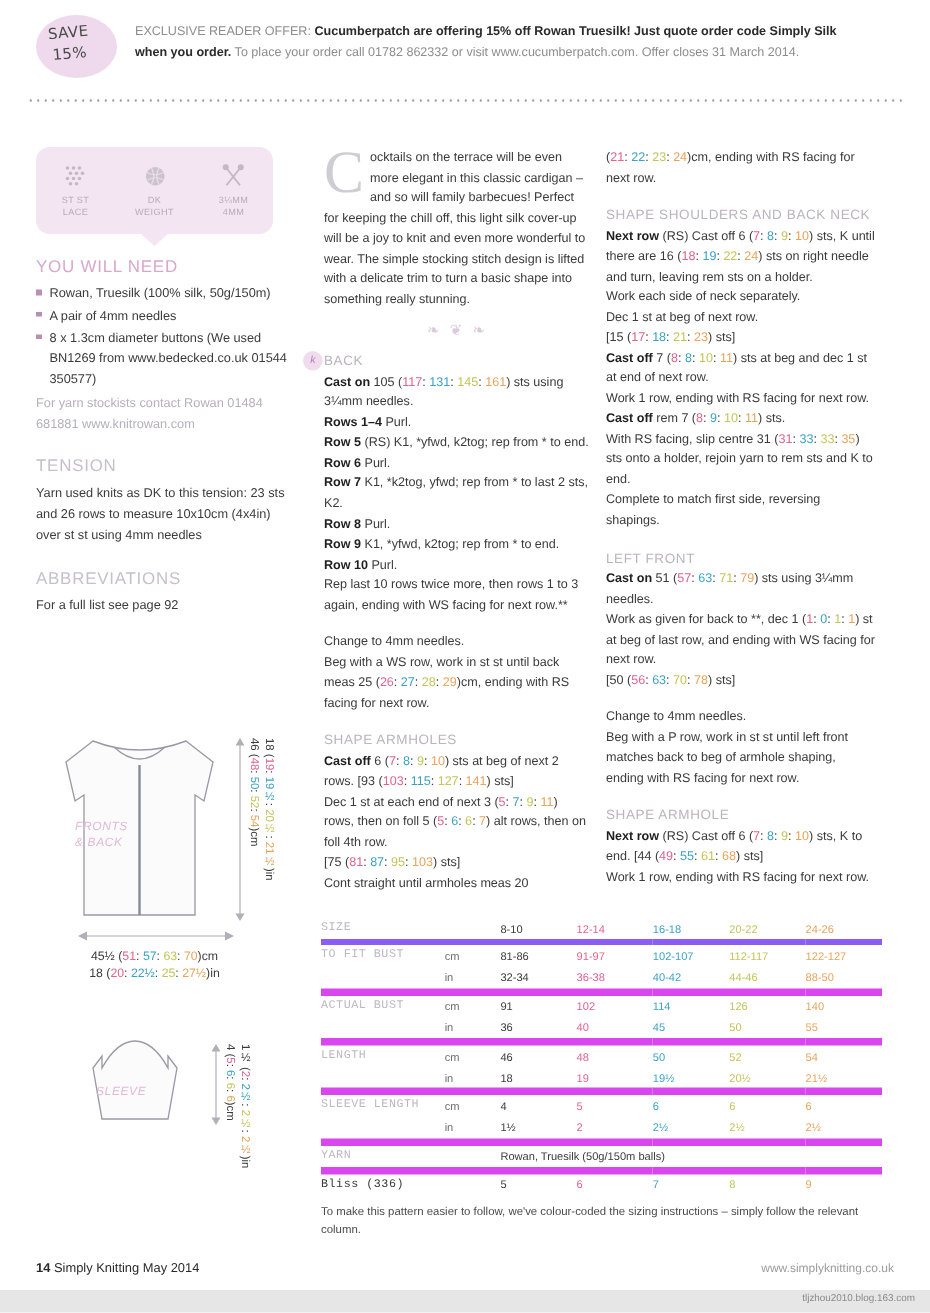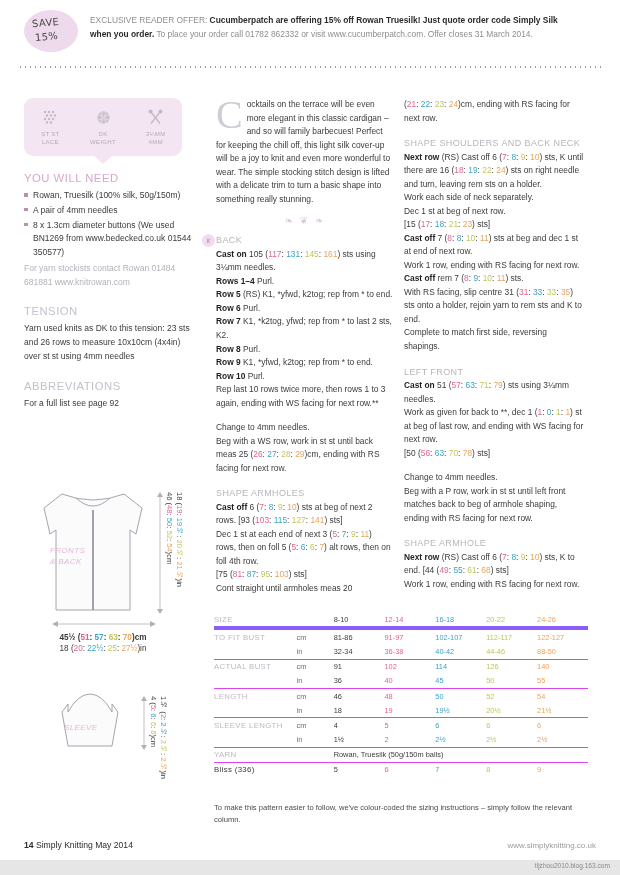--- a/index.html
+++ b/index.html
@@ -108,24 +108,24 @@
     background:#f0dcee; color:#b382ab; font-size:7px; text-align:center;
     line-height:13px; font-style:italic;
   }
   .sechead { position:relative; }
 
   
   .sizetable { position:absolute; left:214px; top:612px; width:374px;
                border-collapse:collapse; font-size:7.4px; }
   .sizetable td { padding:2.6px 0; vertical-align:middle; }
   .sizetable .rowlabel { color:#bdb7c3; letter-spacing:.35px; width:84px;
-                         font-size:7.8px; }
+                         font-size:7.8px;font-family:Liberation Mono, monospace; }
   .sizetable .unit { color:#6e6e6e; width:38px; }
   .sizetable .val { text-align:left; width:52px; }
-  .sizetable tr.sep td { border-top:1px solid #d946ef; }
+  .sizetable tr.sep td { border-top:5px solid #d946ef; }
   .sizetable tr.sepdark td { border-top:4px solid #8b5cf6; }
   .note { position:absolute; left:214px; top:802px; width:374px;
           font-size:7.6px; line-height:1.55; color:#4a4a4a; }
 
   
   .footer { position:absolute; left:0; top:836px; width:620px; height:39px; }
   .pagenum { position:absolute; left:24px; top:4px; font-size:8.6px; color:#2b2b2b; }
   .pagenum b { font-weight:bold; }
   .siteurl { position:absolute; right:24px; top:5px; font-size:8px; color:#9b9b9b; }
   .grayband { position:absolute; left:0; top:24px; width:620px; height:15px;
@@ -238,21 +238,21 @@
   <div class="vdim" style="left:150px; top:62px;">
     <span class="s1">18 (</span><span class="s2">19</span><span class="s1">: </span><span class="s3">19½</span><span class="s1">: </span><span class="s4">20½</span><span class="s1">: </span><span class="s5">21½</span><span class="s1">)in</span>
   </div>
 
   <svg style="position:absolute; left:28px; top:190px;" width="104" height="8" aria-hidden="true">
     <line x1="3" y1="4" x2="101" y2="4" stroke="#b0b0b8" stroke-width="0.8"></line>
     <path d="M0 4 L6 1 L6 7 Z" fill="#b0b0b8"></path>
       <path d="M104 4 L98 1 L98 7 Z" fill="#b0b0b8"></path>
   </svg>
 
-  <div class="dimtext" style="position:absolute; left:6px; top:202px; width:146px;font-weight:bold;">
+  <div class="dimtext" style="position:absolute; left:6px; top:202px; width:146px;">
     <span class="s1">45½ (</span><span class="s2">51</span><span class="s1">: </span><span class="s3">57</span><span class="s1">: </span><span class="s4">63</span><span class="s1">: </span><span class="s5">70</span><span class="s1">)cm</span>
   </div>
   <div class="dimtext" style="position:absolute; left:6px; top:213px; width:146px;">
     <span class="s1">18 (</span><span class="s2">20</span><span class="s1">: </span><span class="s3">22½</span><span class="s1">: </span><span class="s4">25</span><span class="s1">: </span><span class="s5">27½</span><span class="s1">)in</span>
   </div>
 
   <div style="position:absolute; left:26px; top:262px;">
     <svg width="80" height="58" viewBox="0 0 80 58" aria-hidden="true">
       <path d="M18 20 Q28 2 40 2 Q52 2 62 20 L62 12 L68 20 L62 54 L18 54 L12 20 L18 12 Z" fill="#fbfbfc" stroke="#9a9aa6" stroke-width="0.9"></path>
     </svg>

